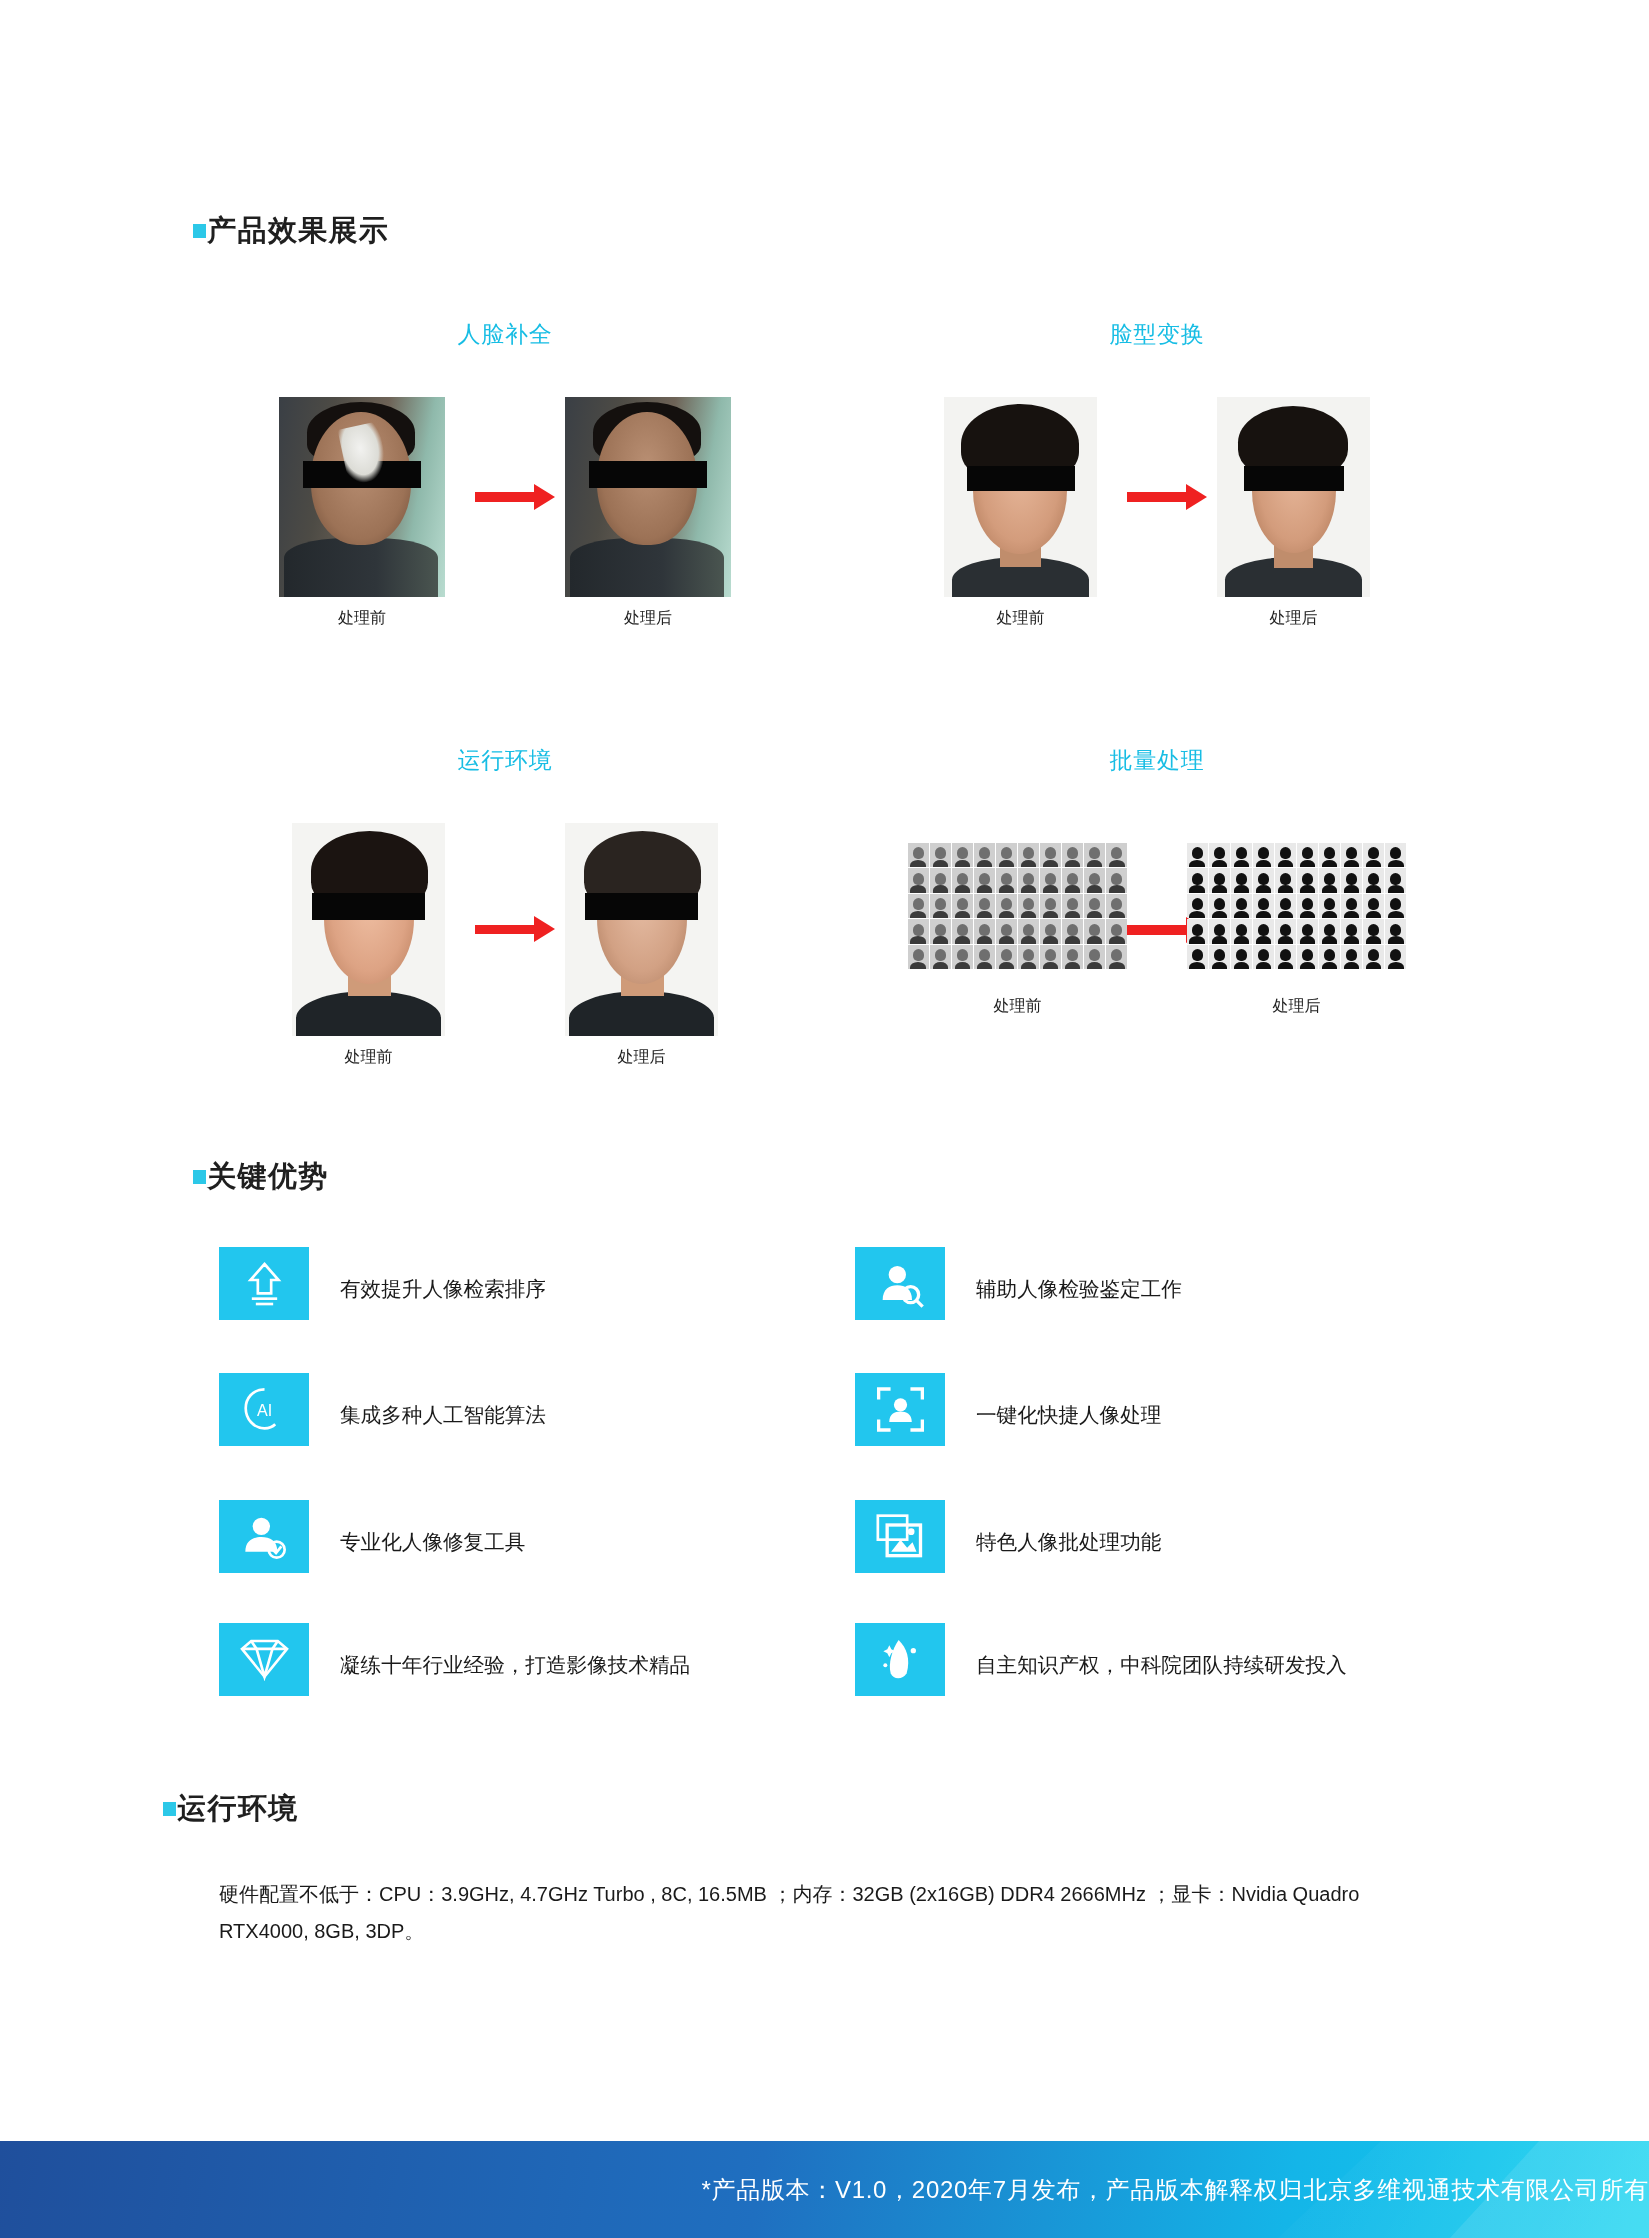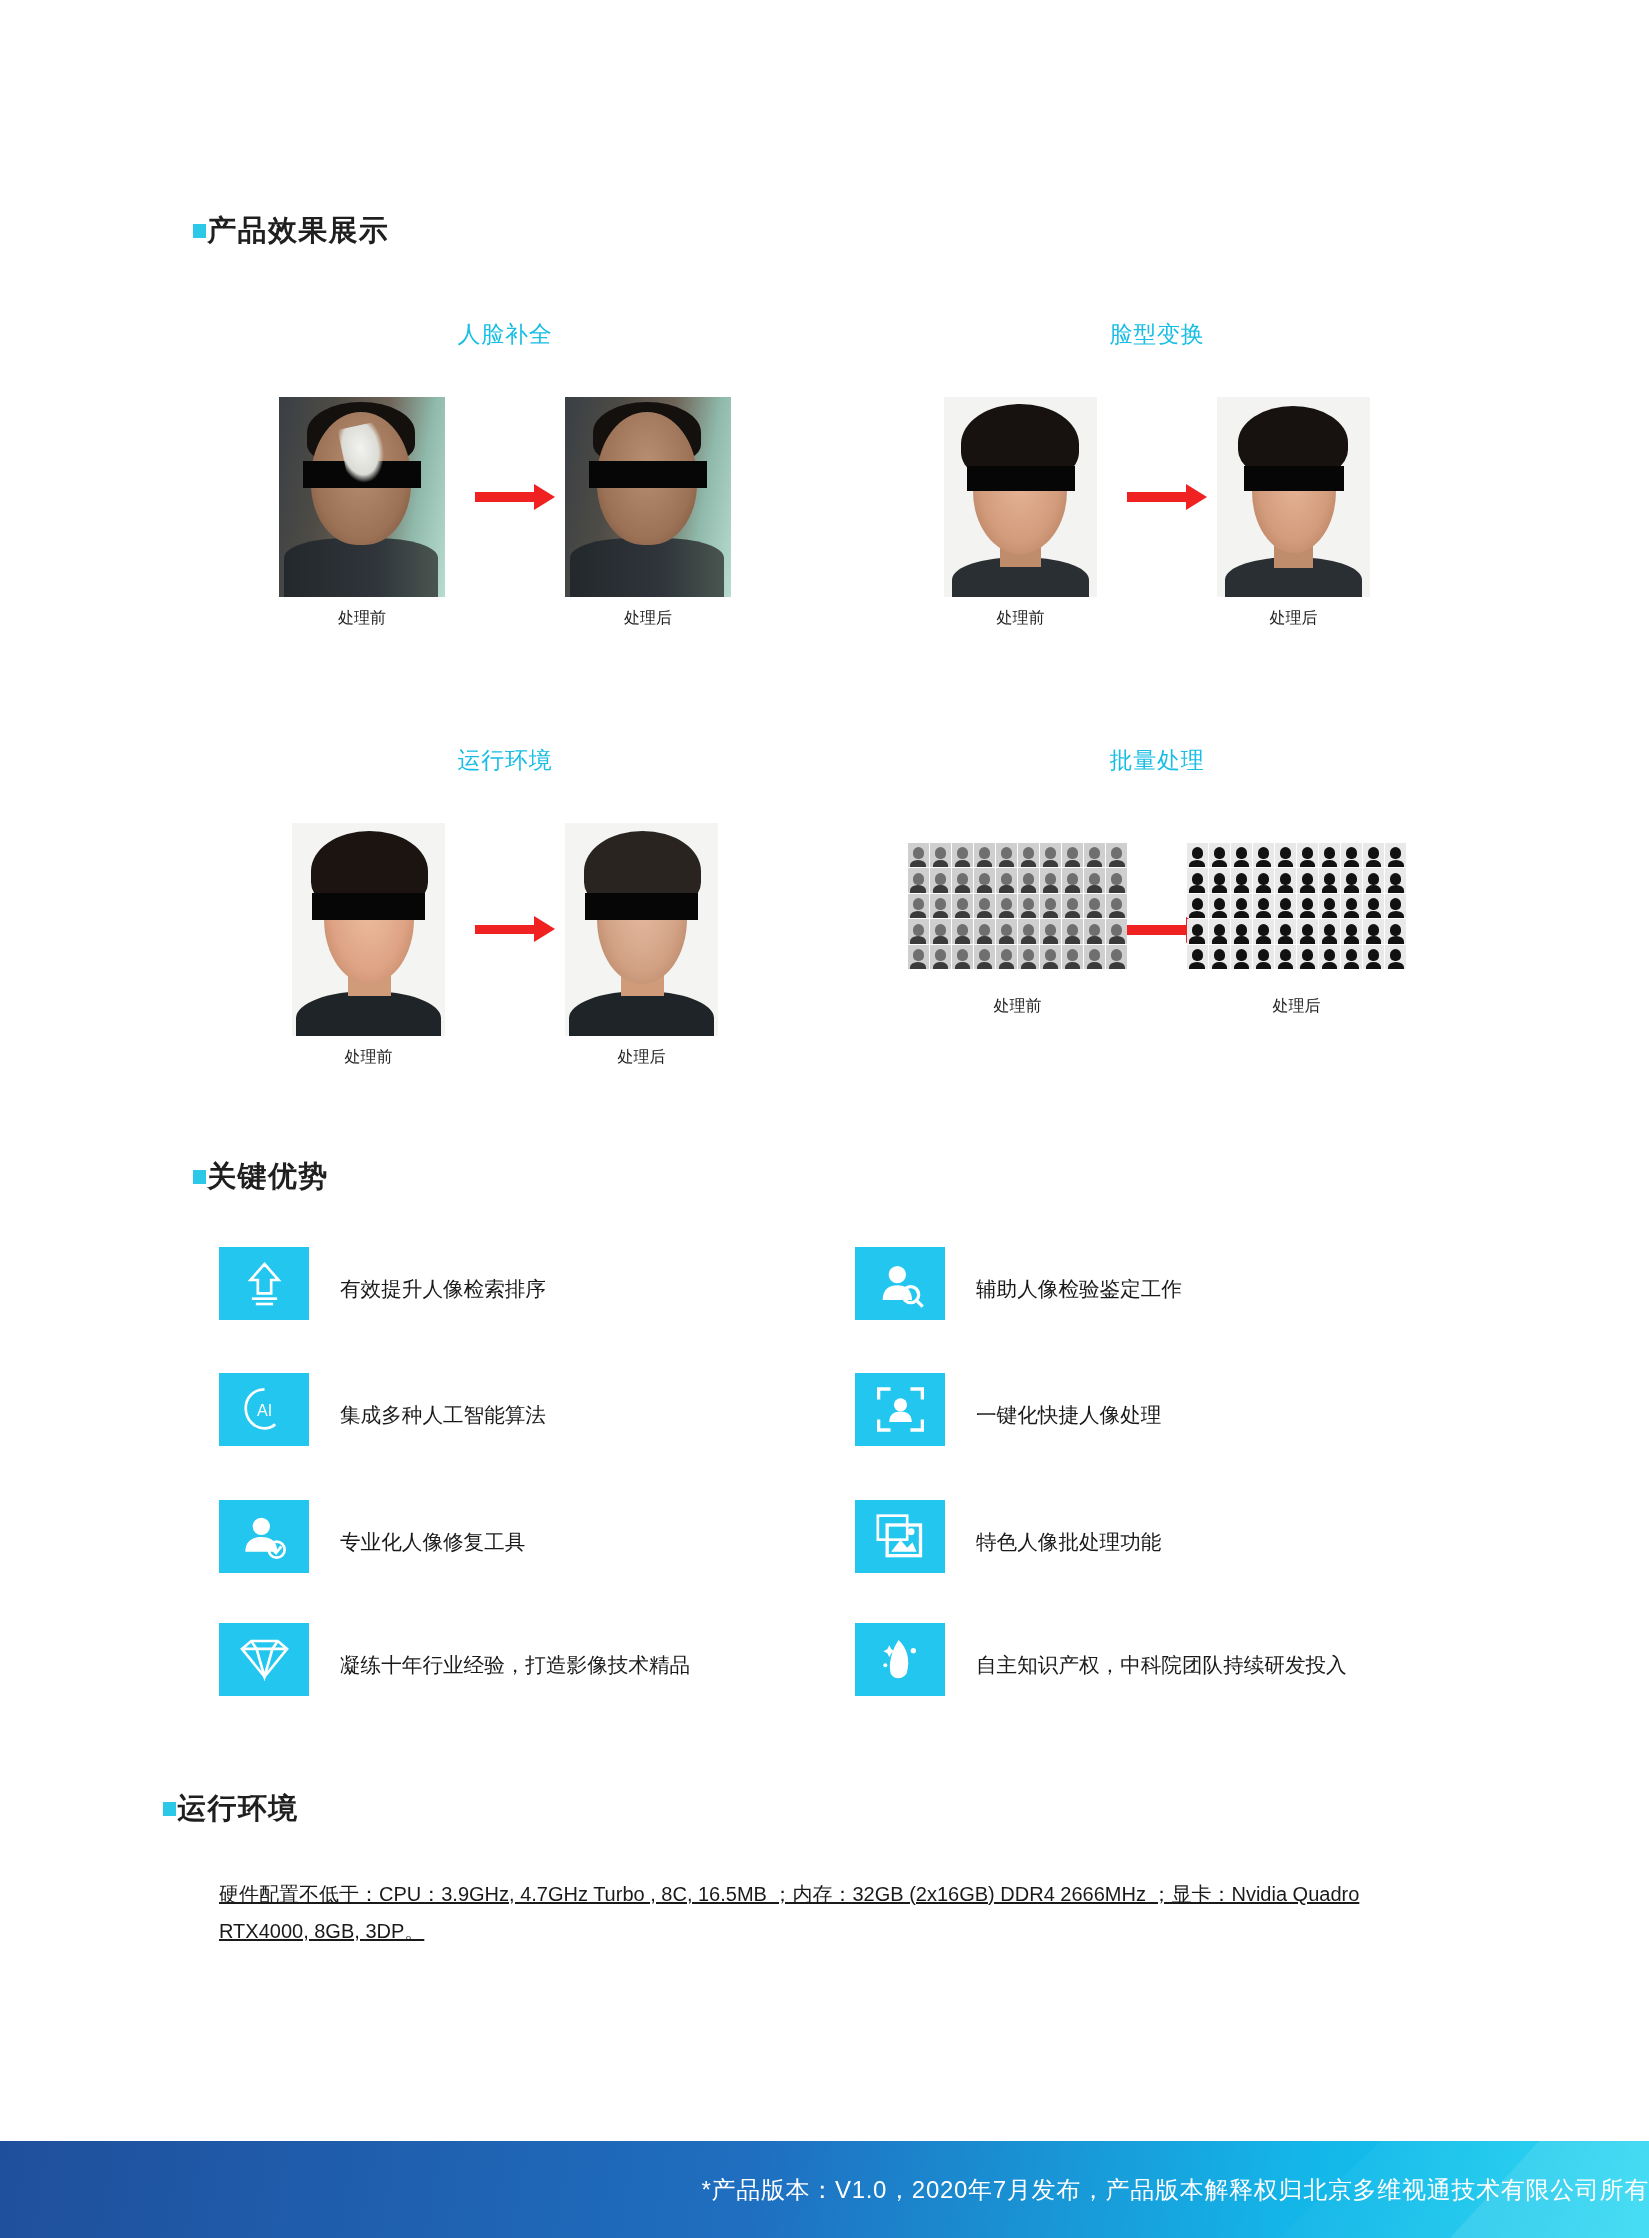--- a/index.html
+++ b/index.html
@@ -626,21 +626,21 @@
         </svg>
     </div>
     <div class="adv-text">自主知识产权，中科院团队持续研发投入</div>
   </div>
 
   <div class="section-head" style="left:163px; top:1789px;">
     <span class="section-bullet"></span>
     <span class="section-title">运行环境</span>
   </div>
 
-  <div class="env-text" style="left:219px; top:1876px;text-decoration:underline;">硬件配置不低于：CPU：3.9GHz, 4.7GHz Turbo , 8C, 16.5MB ；内存：32GB (2x16GB) DDR4 2666MHz ；显卡：Nvidia Quadro RTX4000, 8GB, 3DP。</div>
+  <div class="env-text" style="left:219px; top:1876px;">硬件配置不低于：CPU：3.9GHz, 4.7GHz Turbo , 8C, 16.5MB ；内存：32GB (2x16GB) DDR4 2666MHz ；显卡：Nvidia Quadro RTX4000, 8GB, 3DP。</div>
 
   <div class="footer">
     <div class="poly1"></div>
     <div class="poly2"></div>
     <div class="footer-text">*产品版本：V1.0，2020年7月发布，产品版本解释权归北京多维视通技术有限公司所有</div>
   </div>
 
 </div>
 
 

